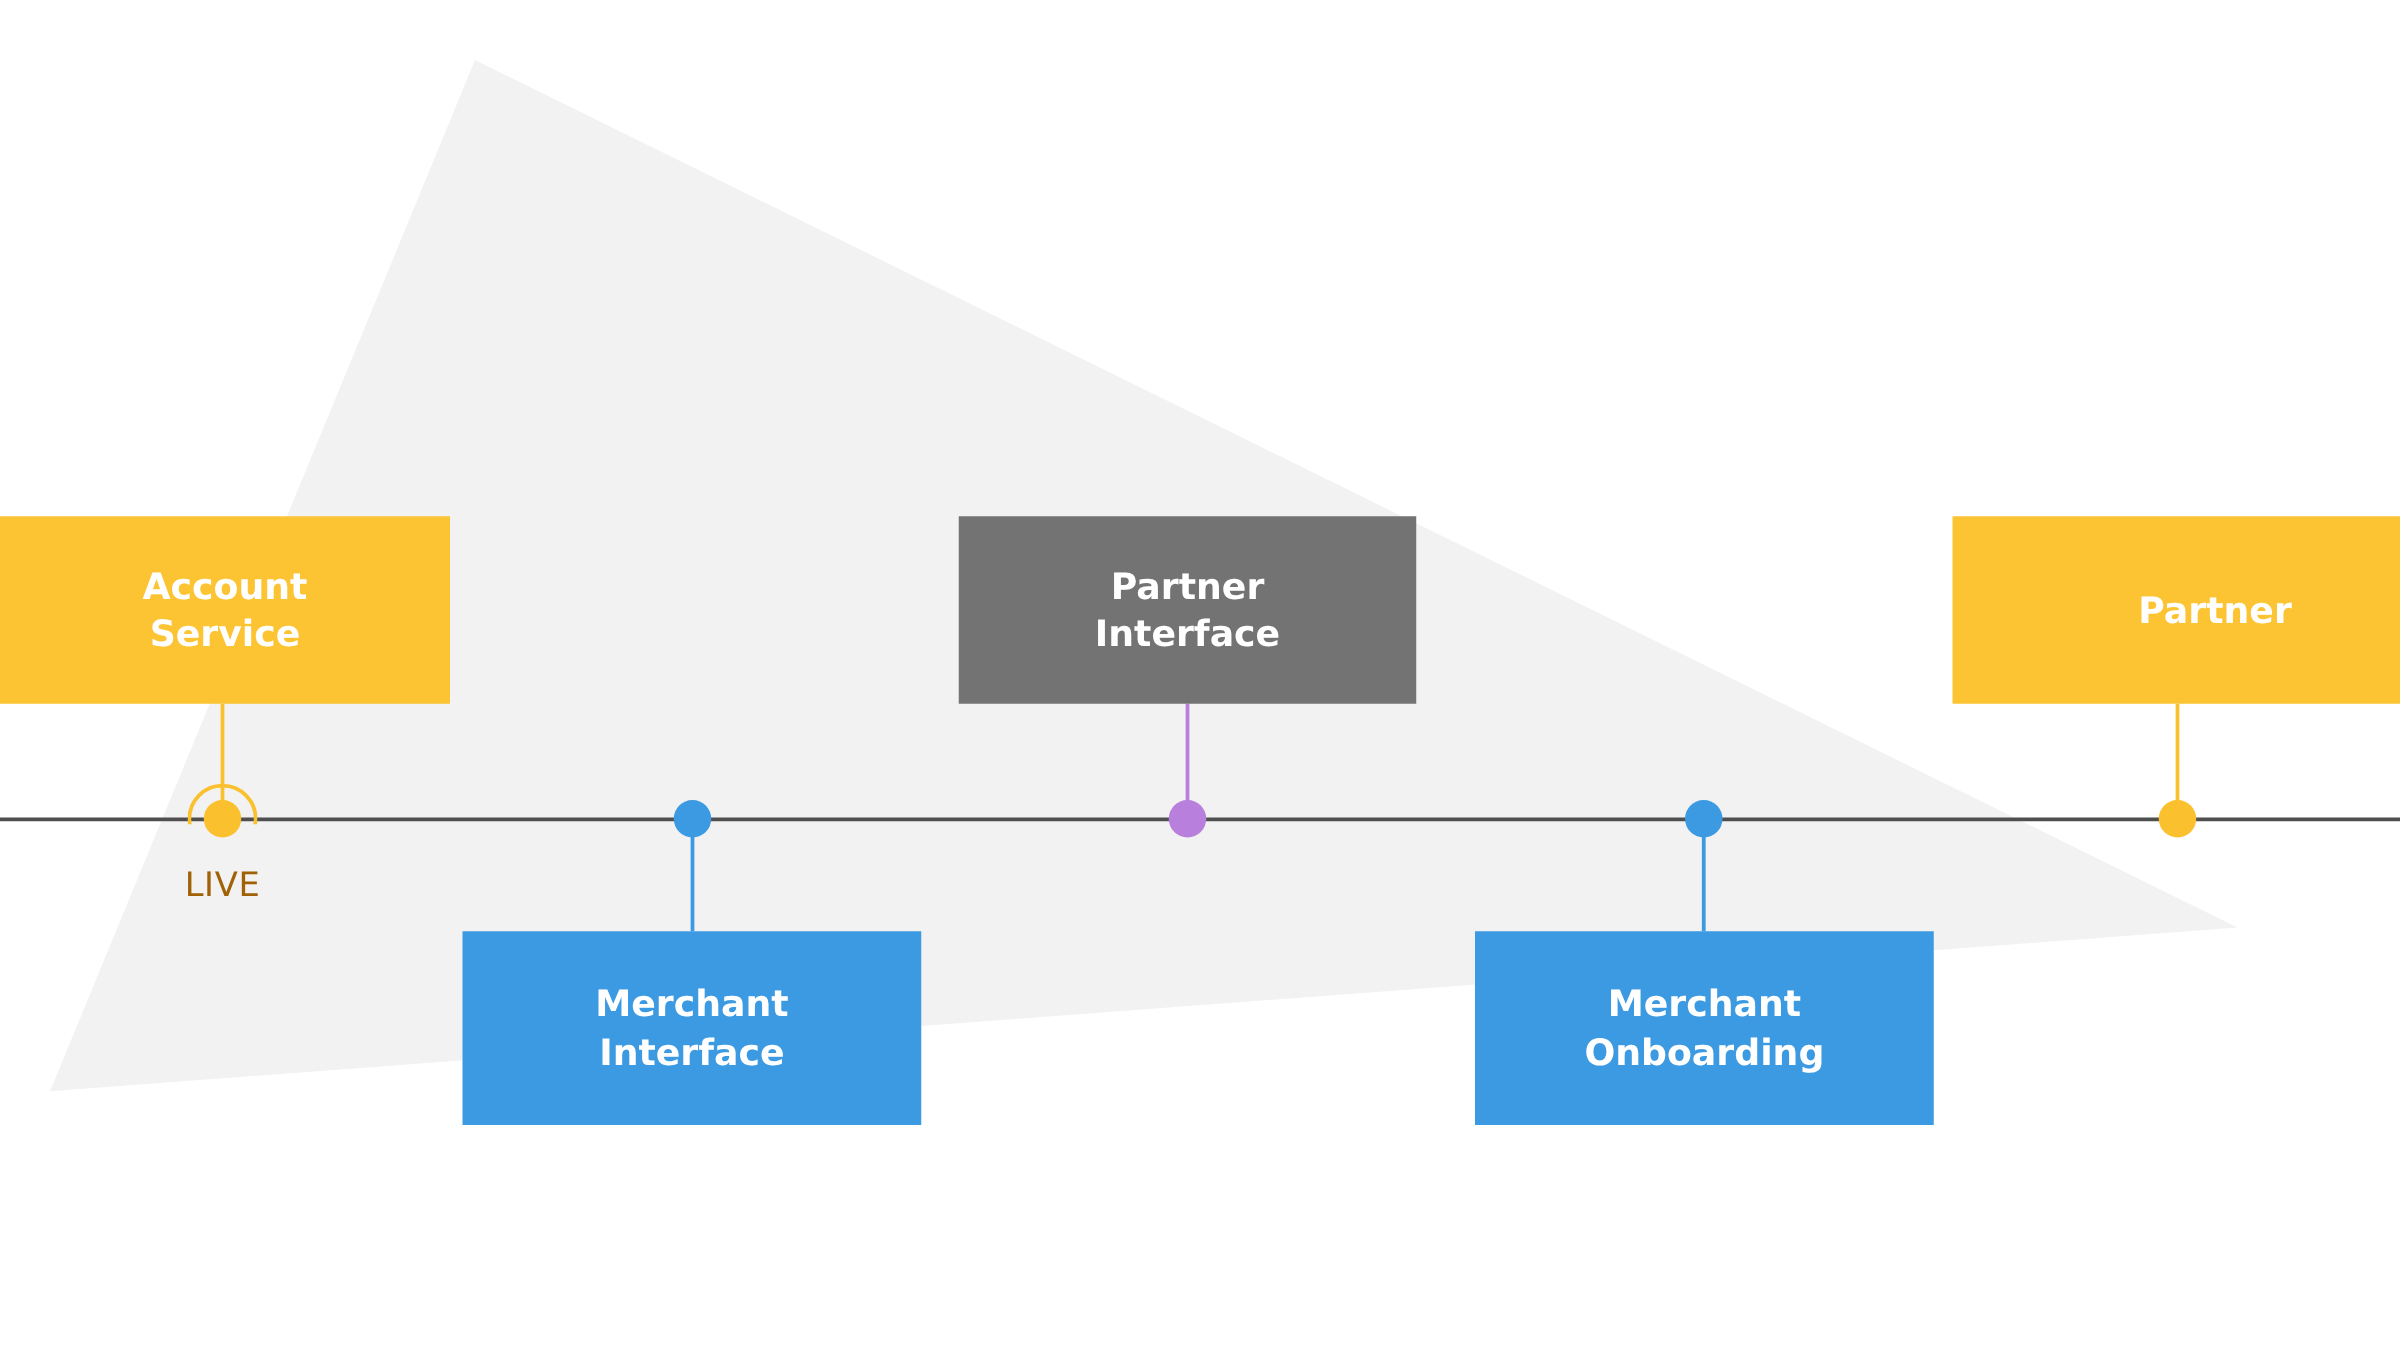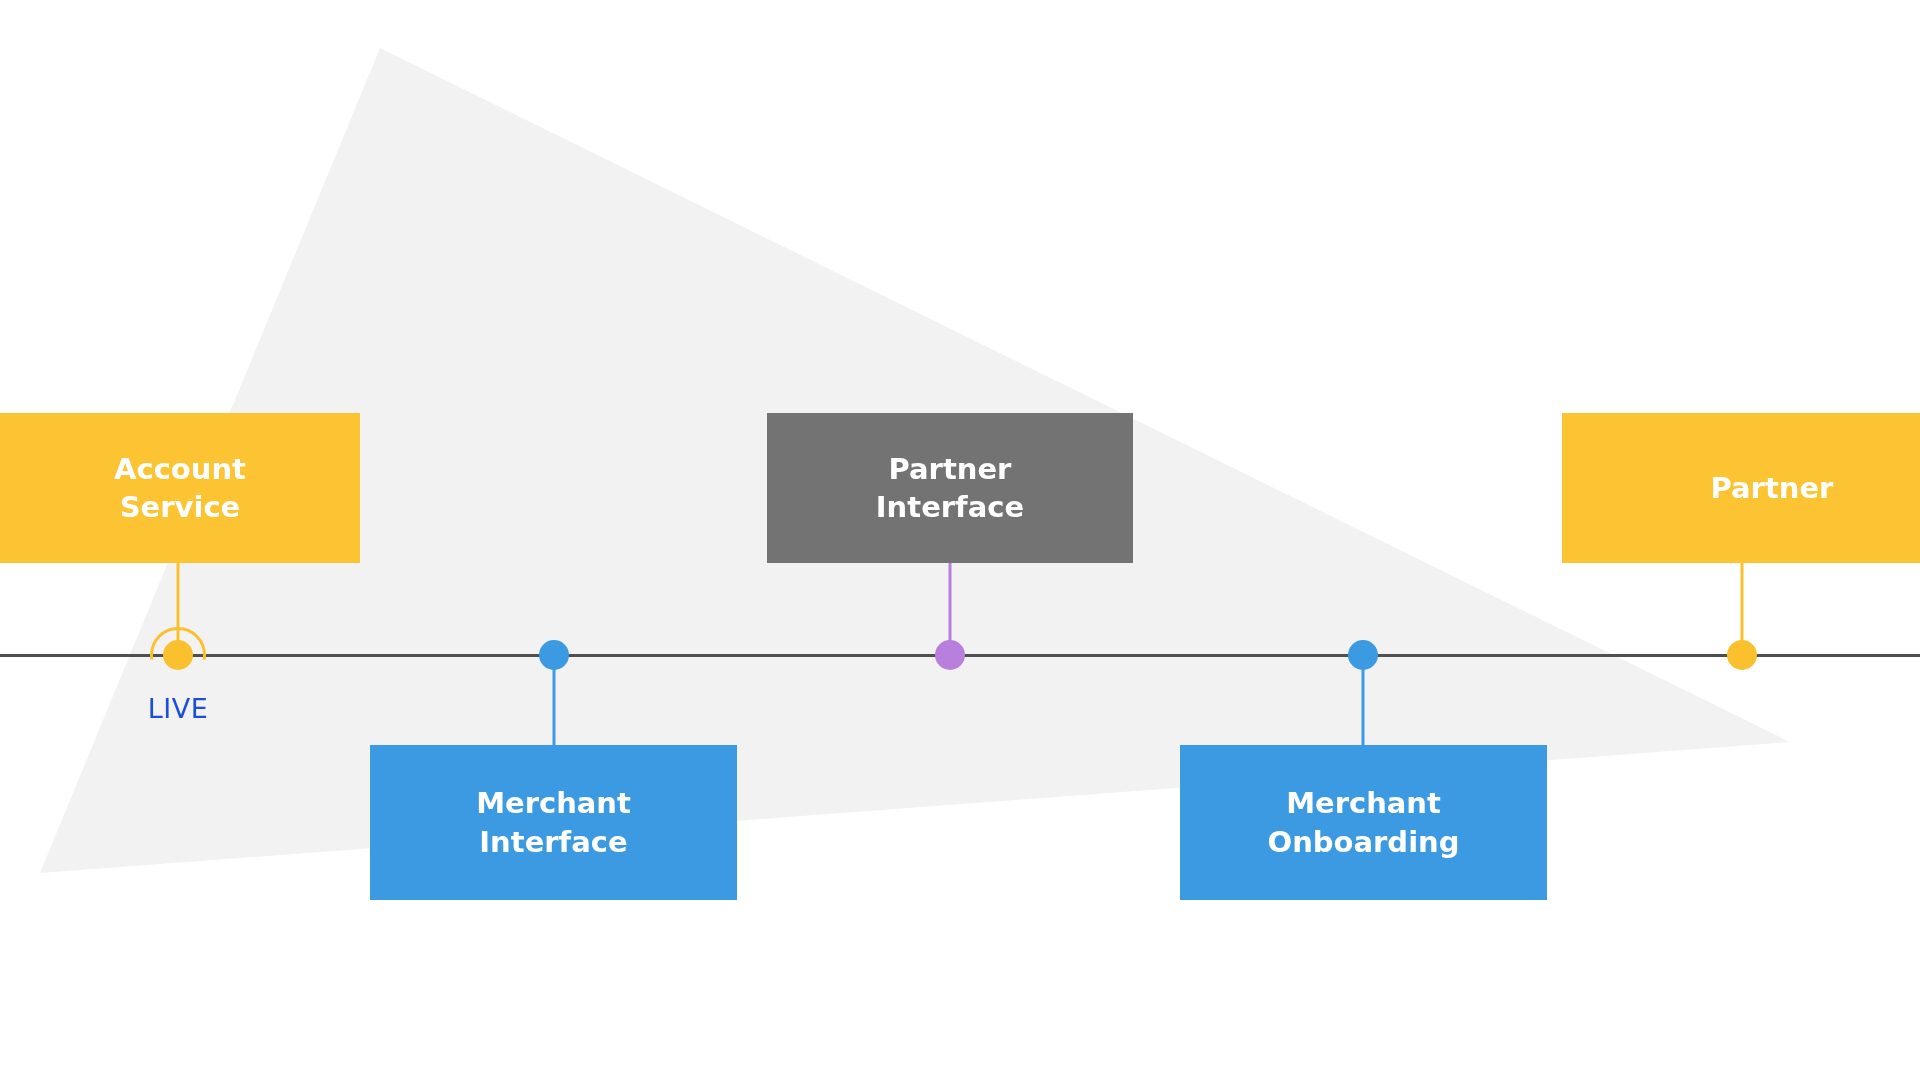--- a/index.html
+++ b/index.html
@@ -158,16 +158,16 @@
 Onboarding</span>
         </div>
       </div>
       <div class="milestone">
         <div class="connector" style="left: 1742px; background: rgb(251, 192, 45); top: 563px; height: 92px;"></div>
         <div class="node-dot" style="left: 1742px; top: 655px; background: rgb(251, 192, 45);"></div>
         <div class="card" style="left: 1562px; top: 413px; width: 420px; height: 150px; background: rgb(252, 196, 51);">
           <span class="card-label">Partner</span>
         </div>
       </div>
-      <div class="live-caption" style="left: 178px; top: 693px; color: #1d4ed8;">LIVE</div>
+      <div class="live-caption" style="left: 178px; top: 693px; color: #a16207;">LIVE</div>
     </div>
 
 </div>
 
 </body></html>

